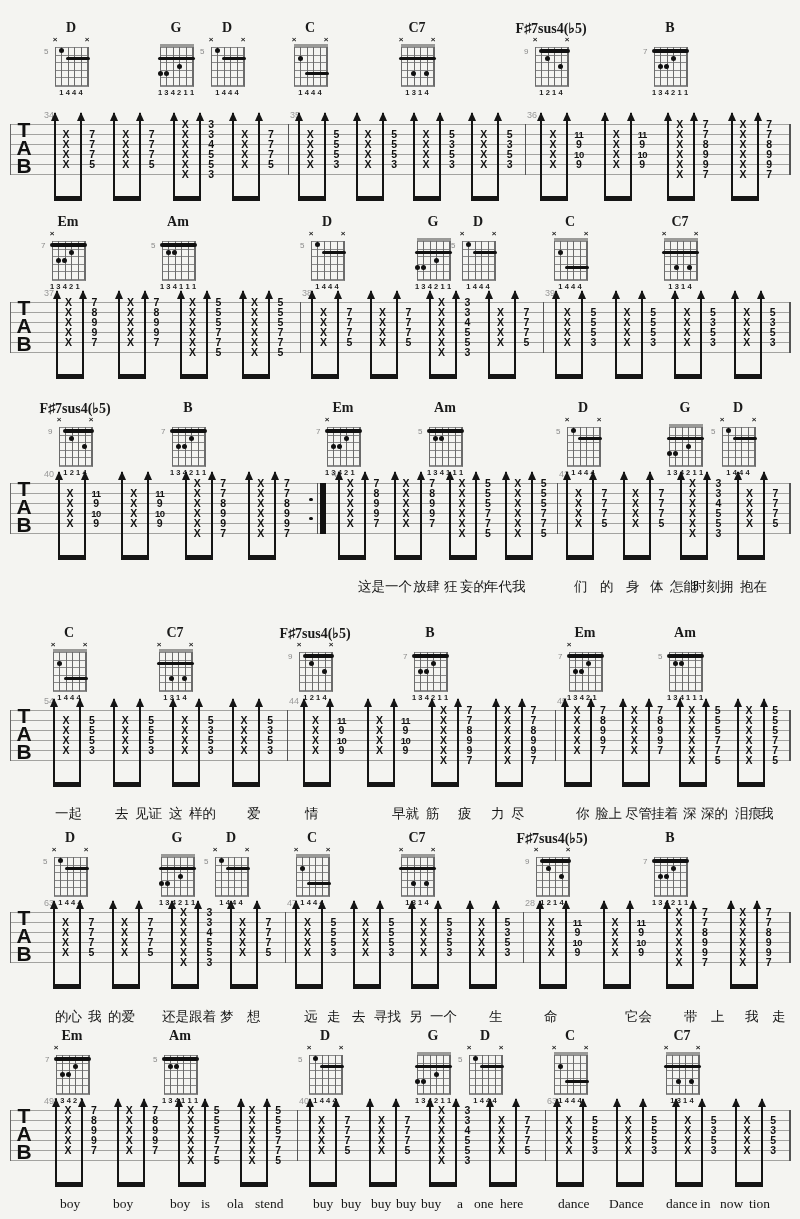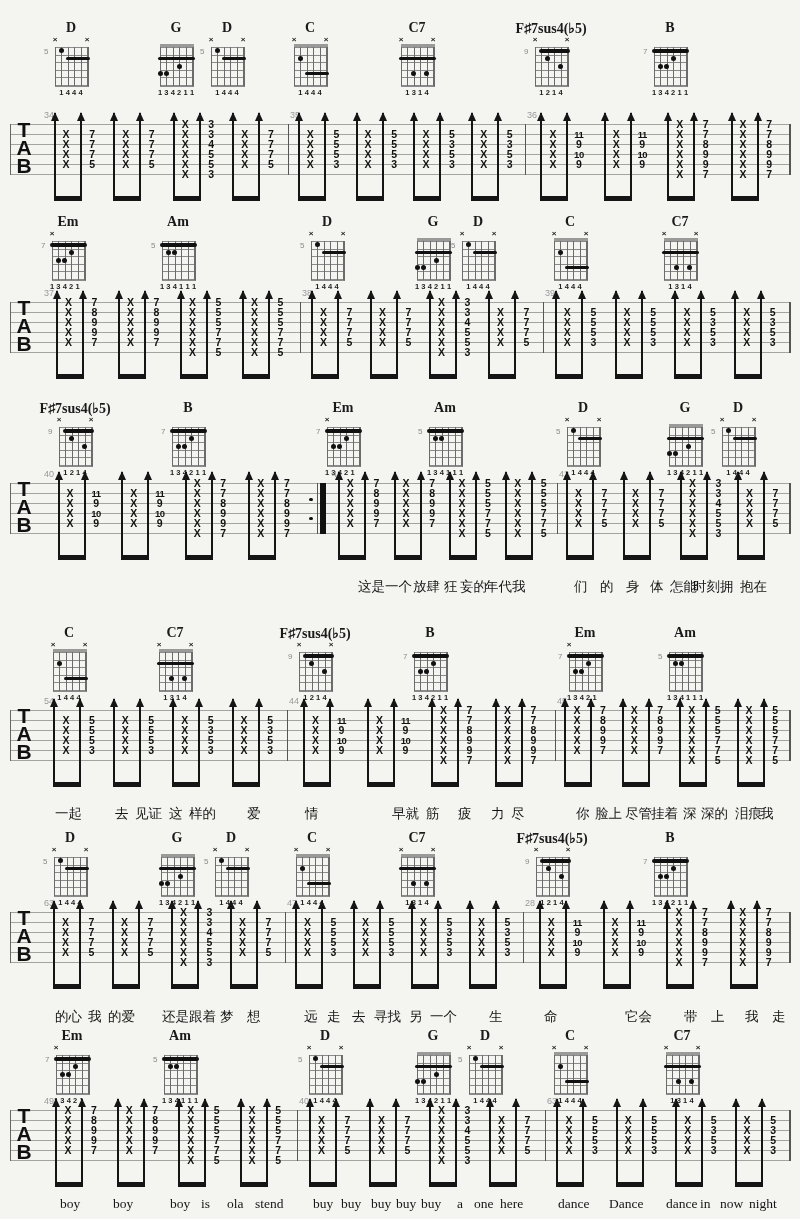--- a/index.html
+++ b/index.html
@@ -2438,15 +2438,15 @@
       <div class="lyr" style="left: 396px; top: 168px;">buy</div>
       <div class="lyr" style="left: 421px; top: 168px;">buy</div>
       <div class="lyr" style="left: 457px; top: 168px;">a</div>
       <div class="lyr" style="left: 474px; top: 168px;">one</div>
       <div class="lyr" style="left: 500px; top: 168px;">here</div>
       <div class="lyr" style="left: 558px; top: 168px;">dance</div>
       <div class="lyr" style="left: 609px; top: 168px;">Dance</div>
       <div class="lyr" style="left: 666px; top: 168px;">dance</div>
       <div class="lyr" style="left: 700px; top: 168px;">in</div>
       <div class="lyr" style="left: 720px; top: 168px;">now</div>
-      <div class="lyr" style="left: 749px; top: 168px;">night</div>
+      <div class="lyr" style="left: 749px; top: 168px;">tion</div>
     </div>
   </div>
 
 </body></html>

